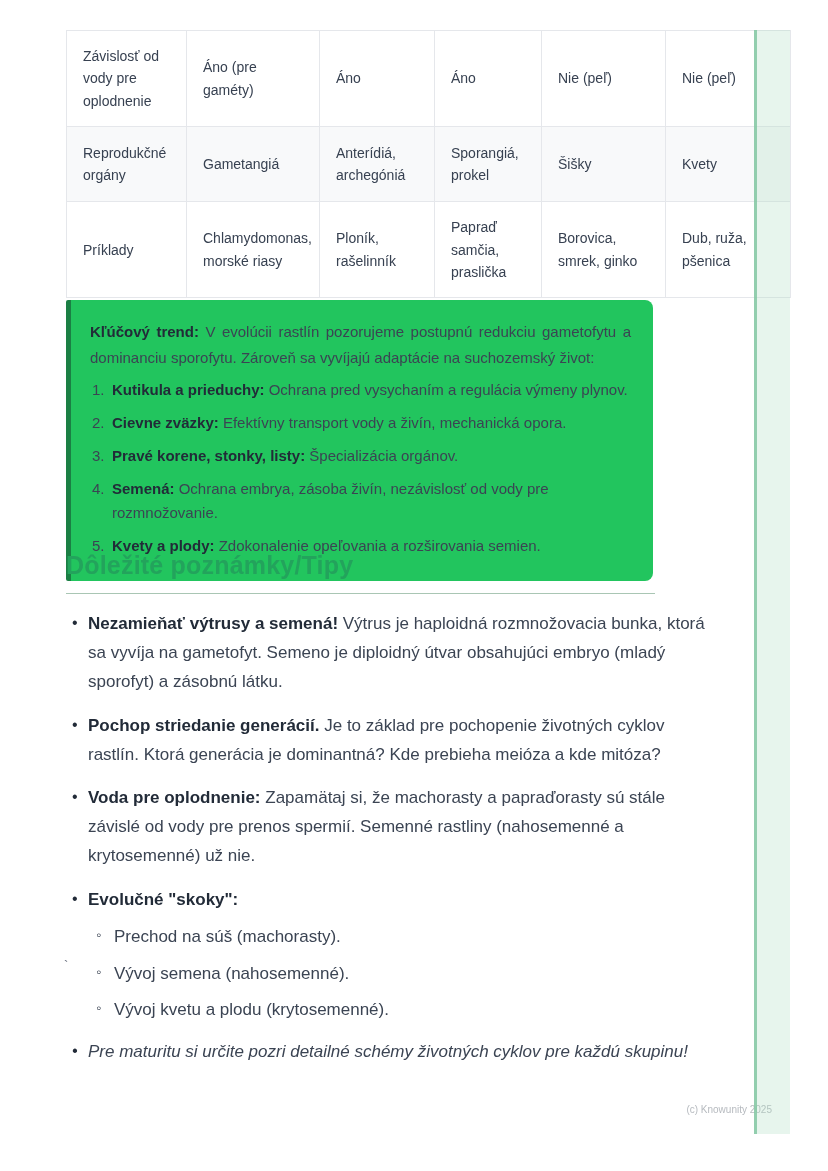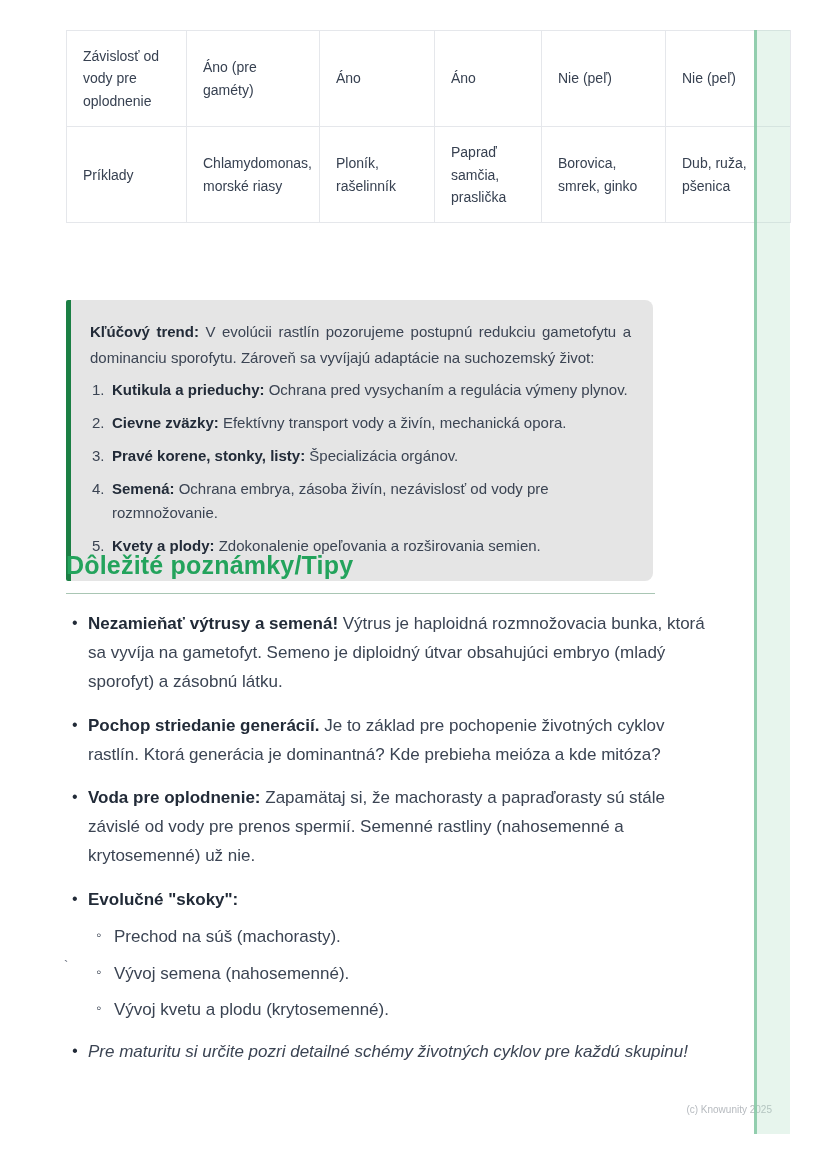--- a/index.html
+++ b/index.html
@@ -35,21 +35,21 @@
     width: 36px; height: 1104px;
     background: rgba(174, 222, 194, 0.30);
     border-left: 3px solid rgba(130, 199, 162, 0.85);
     pointer-events: none; z-index: 5;
   }
 
   
   .callout {
     position: absolute; left: 66px; top: 300px;
     width: 587px; min-height: 227px;
-    background: #e5e5e5;
+    background: #22c55e;
     border-left: 5px solid #1b7f44;
     border-radius: 2px 8px 8px 2px;
     padding: 19px 22px 14px 19px;
     font-size: 15px; color: #3b4453;
   }
   .callout .lead { text-align: justify; line-height: 1.72; margin-bottom: 7px; }
   .callout ol { list-style: none; counter-reset: n; margin-left: 2px; }
   .callout ol li {
     counter-increment: n;
     line-height: 1.6; margin-bottom: 9px;
@@ -120,20 +120,28 @@
       </colgroup>
       <tbody>
         <tr class="r1">
           <td>Závislosť od vody pre oplodnenie</td>
           <td>Áno (pre gaméty)</td>
           <td>Áno</td>
           <td>Áno</td>
           <td>Nie (peľ)</td>
           <td>Nie (peľ)</td>
         </tr>
+        <tr class="r2 alt">
+          <td>Reprodukčné orgány</td>
+          <td>Gametangiá</td>
+          <td>Anterídiá, archegóniá</td>
+          <td>Sporangiá, prokel</td>
+          <td>Šišky</td>
+          <td>Kvety</td>
+        </tr>
         <tr class="r3">
           <td>Príklady</td>
           <td>Chlamydomonas, morské riasy</td>
           <td>Ploník, rašelinník</td>
           <td>Papraď samčia, praslička</td>
           <td>Borovica, smrek, ginko</td>
           <td>Dub, ruža, pšenica</td>
         </tr>
       </tbody>
     </table>

